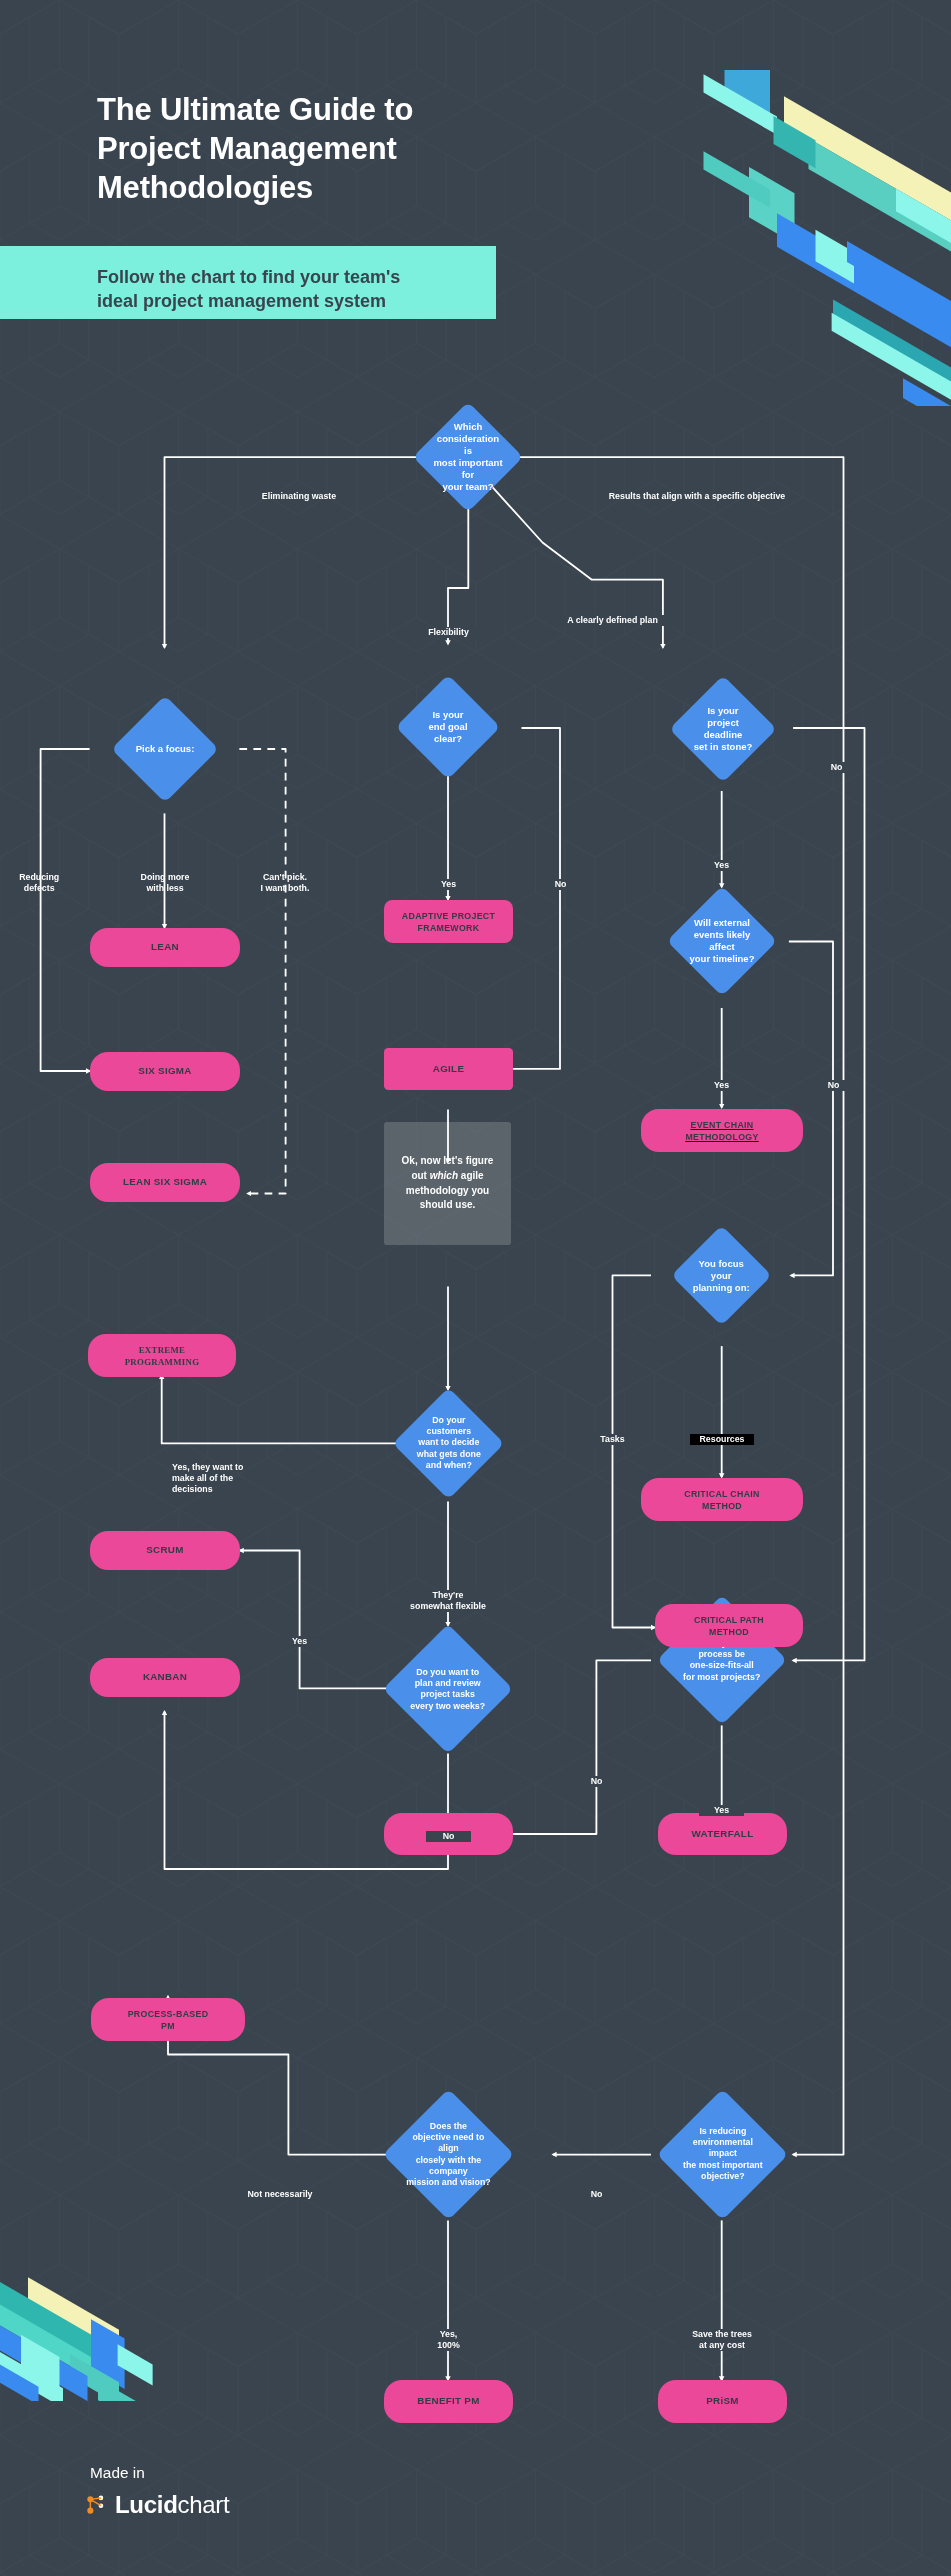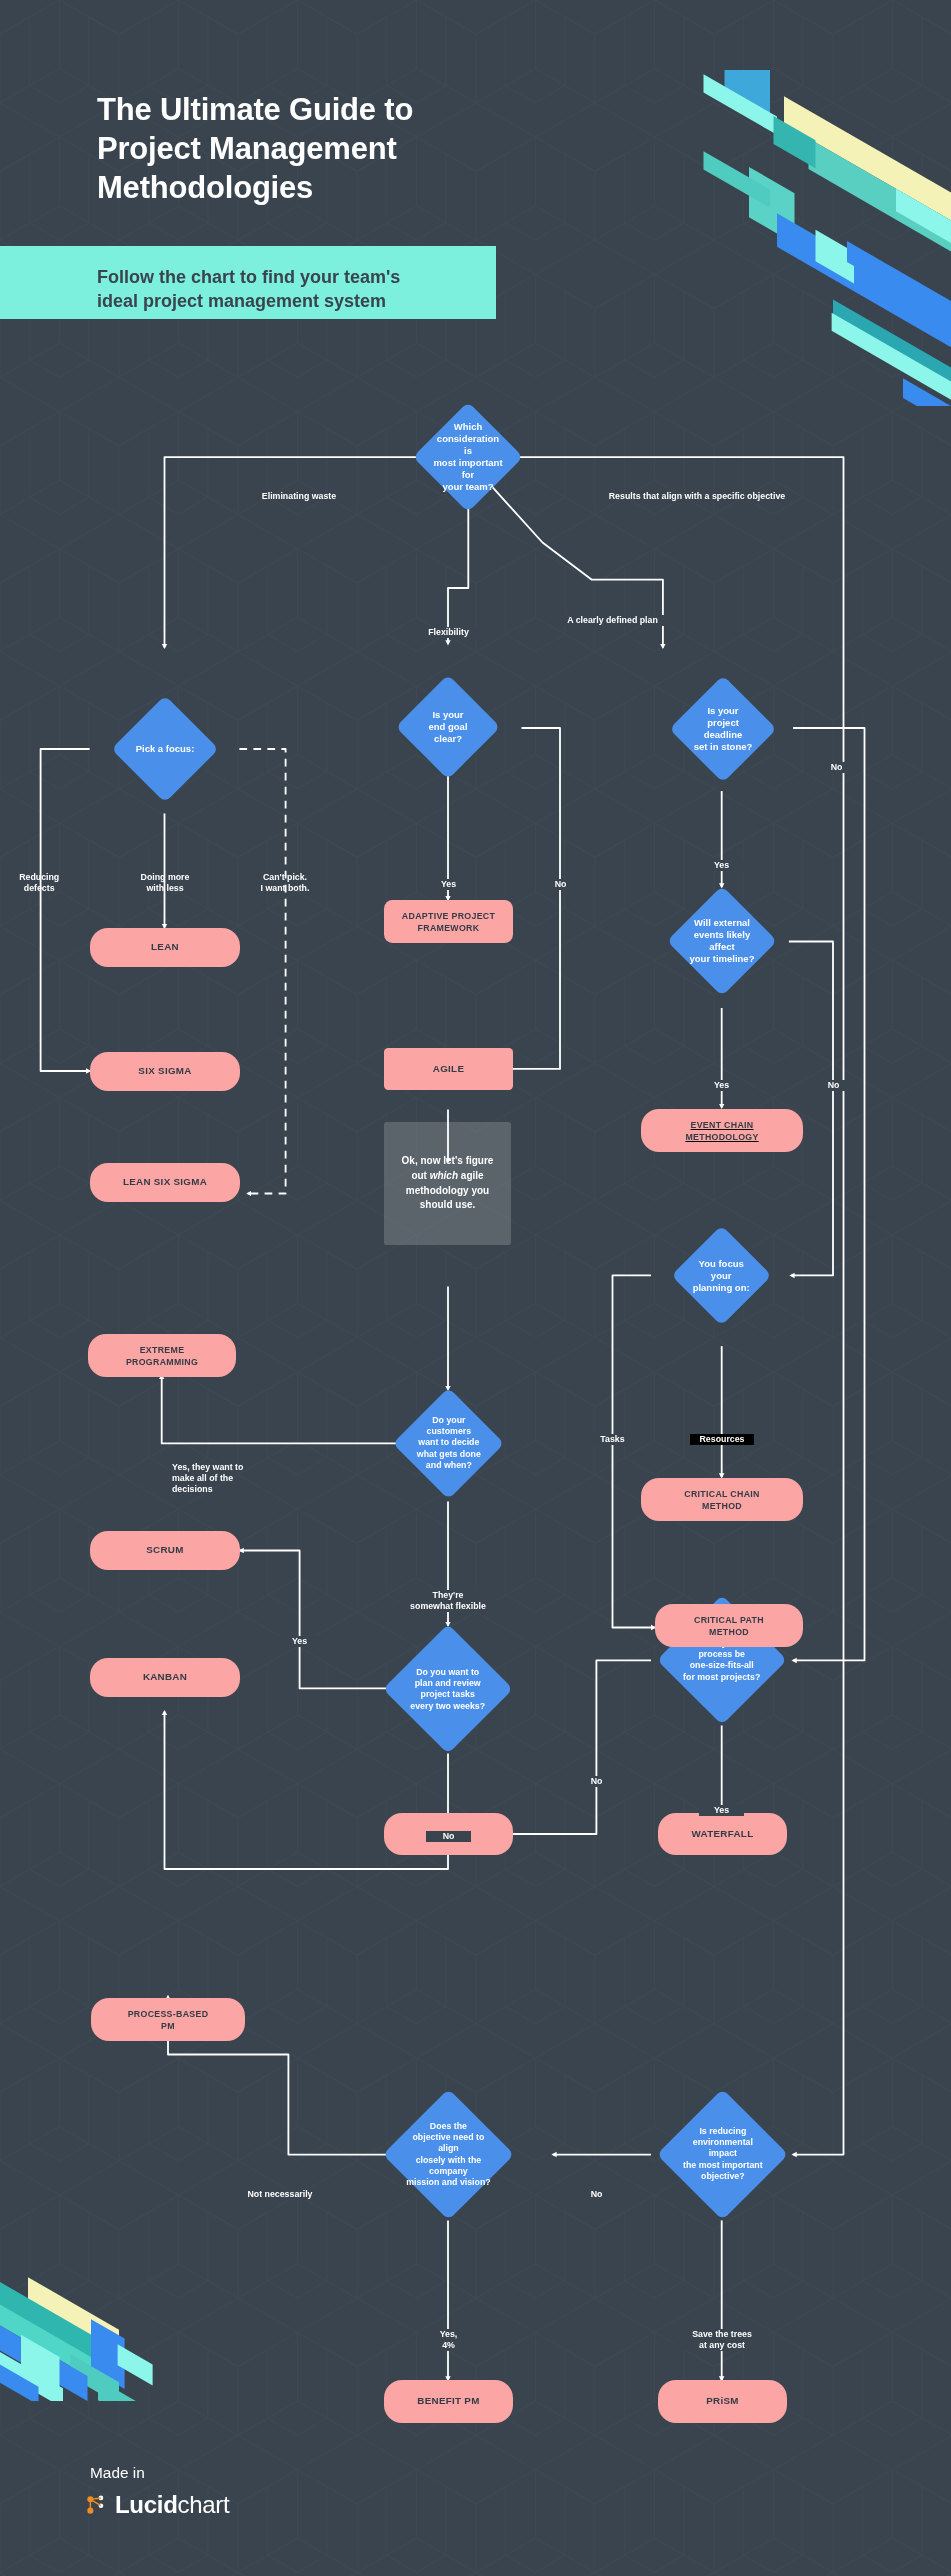--- a/index.html
+++ b/index.html
@@ -24,21 +24,21 @@
 
   .node{position:absolute;z-index:3;display:flex;align-items:center;justify-content:center;
         text-align:center;box-sizing:border-box;}
 
   
   .diamond{background:#4a90ea;}
   .diamond .dlabel{color:#fff;font-weight:bold;font-size:9.5px;line-height:12px;
                    position:relative;z-index:2;padding:0 4.2px;}
 
   
-  .pill{background:#fca5a5;border-radius:18px;}
+  .pill{background:#ec4899;border-radius:18px;}
   .pill .plabel{color:#333c45;font-weight:bold;font-size:9.8px;line-height:12.6px;letter-spacing:0.3px;}
 
   
   .note{background:rgba(255,255,255,.17);border-radius:2.8px;}
   .note .nlabel{color:#ffffff;font-weight:bold;font-size:10px;line-height:14.7px;padding:0 11.2px;}
   .note .nlabel i{font-style:italic;}
 
   
   .elabel{position:absolute;z-index:5;color:#ffffff;font-weight:bold;font-size:8.8px;
           line-height:11.2px;white-space:pre-line;margin-top:40px;}
@@ -284,21 +284,21 @@
   <div class="node pill" style="left:384px;top:1048px;width:129px;height:42px;border-radius:4.2px;">
     <div class="plabel" style="white-space:pre-line;">AGILE</div>
   </div>
 
   <div class="node pill" style="left:641px;top:1109px;width:162px;height:43px;text-decoration:underline;">
     <div class="plabel" style="white-space:pre-line;font-size:8.8px;line-height:12px;">EVENT CHAIN
 METHODOLOGY</div>
   </div>
 
   <div class="node pill" style="left:88px;top:1334px;width:148px;height:43px;">
-    <div class="plabel" style="white-space:pre-line;font-size:8.8px;line-height:12px;">EXTREME
+    <div class="plabel" style="white-space:pre-line;font-size:8.8px;line-height:12px;font-family:Liberation Serif, serif;">EXTREME
 PROGRAMMING</div>
   </div>
 
   <div class="node pill" style="left:90px;top:1531px;width:150px;height:39px;">
     <div class="plabel" style="white-space:pre-line;">SCRUM</div>
   </div>
 
   <div class="node pill" style="left:90px;top:1658px;width:150px;height:39px;">
     <div class="plabel" style="white-space:pre-line;">KANBAN</div>
   </div>
@@ -383,21 +383,21 @@
   <div class="elabel c" style="left:574px;top:1736px;width:45px;background:#3a444e;">No</div>
 
   <div class="elabel c" style="left:574px;top:2149px;width:45px;background:#3a444e;">No</div>
 
   <div class="elabel c" style="left:676px;top:2289px;width:92px;background:#3a444e;">Save the trees
 at any cost</div>
 
   <div class="elabel c" style="left:224px;top:2149px;width:112px;background:#3a444e;">Not necessarily</div>
 
   <div class="elabel c" style="left:419px;top:2289px;width:59px;background:#3a444e;">Yes,
-4%</div>
+100%</div>
 
   <div id="footer">
     <div id="made-in">Made in</div>
     <div id="logo-row">
       <svg width="24" height="24" viewBox="0 0 34 34">
         <circle cx="9" cy="9" r="4.3" fill="#f08c22"></circle>
         <circle cx="9" cy="25" r="4.3" fill="#f08c22"></circle>
         <circle cx="24" cy="7" r="3.3" fill="#ffffff"></circle>
         <circle cx="24" cy="18" r="3.3" fill="#ffffff"></circle>
         <path d="M9 9 L24 7 M9 9 L24 18 M9 25 L9 9" stroke="#f08c22" stroke-width="2" fill="none"></path>

